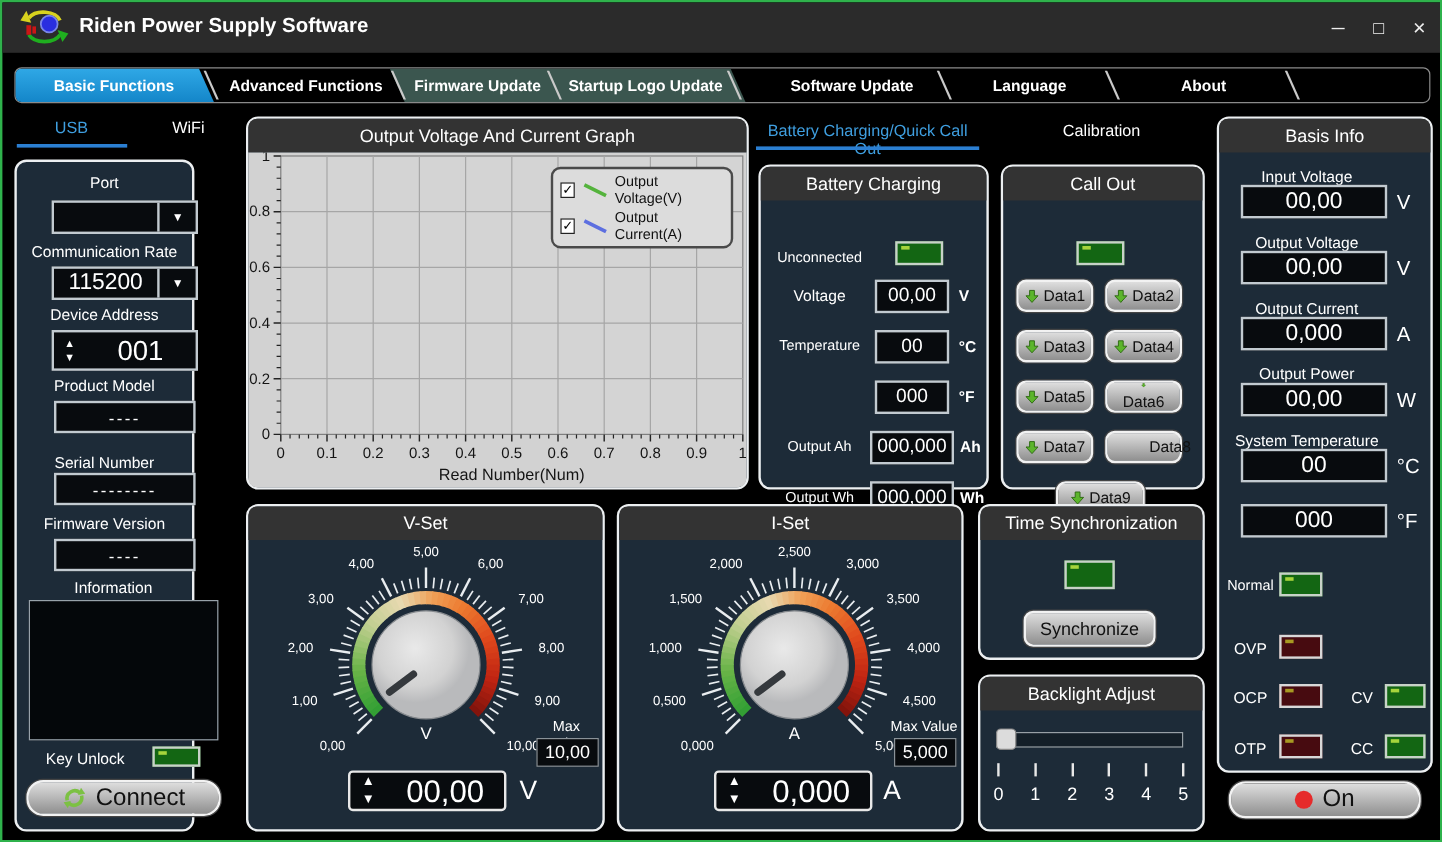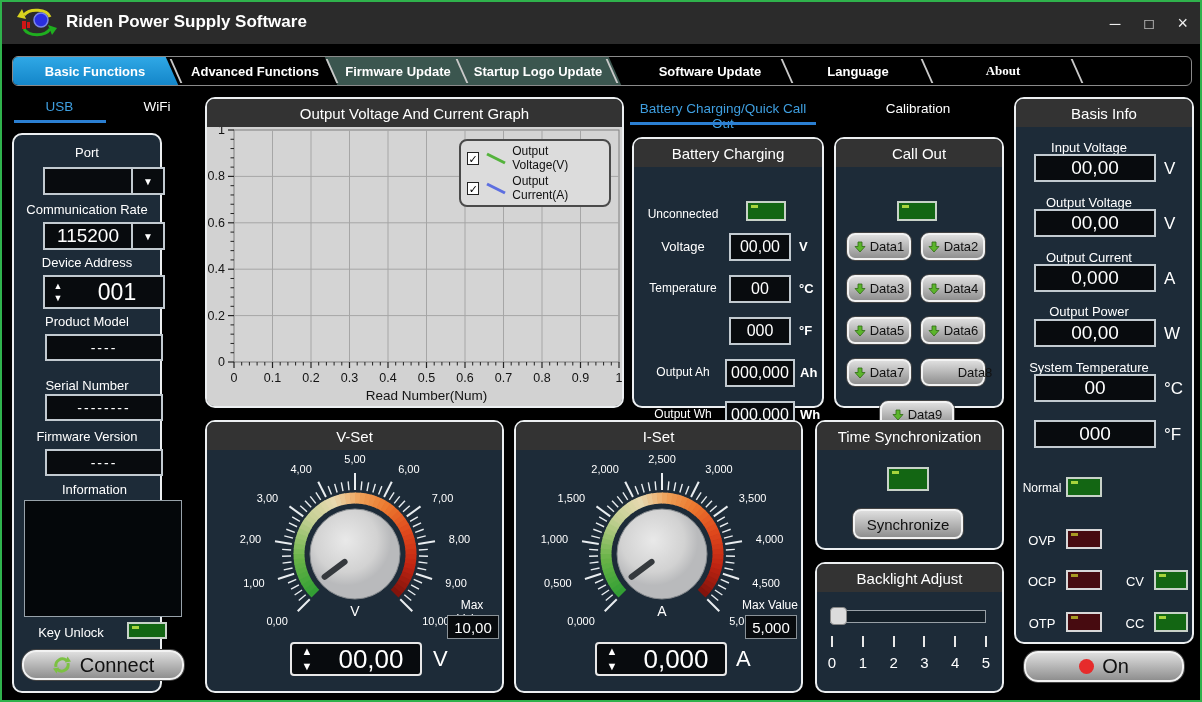--- a/index.html
+++ b/index.html
@@ -96,21 +96,21 @@
       </div>
     <div class="navtab teal" style="width:150px;">
         <span class="lbl">Startup Logo Update</span>
       </div>
     <div class="navtab" style="width:156px;margin-left:19px;">
         <span class="lbl">Software Update</span>
       </div>
     <div class="navtab" style="width:140px;">
         <span class="lbl">Language</span>
       </div>
-    <div class="navtab" style="width:150px;font-family:Liberation Serif, serif;">
+    <div class="navtab" style="width:150px;">
         <span class="lbl">About</span>
       </div>
     <div class="navspacer"></div>
   </div>
 
   <div class="subtab" style="left:10px;top:97px;width:95px;color:#3f9fe0;">USB</div>
   <div class="subtab" style="left:110px;top:97px;width:90px;color:#fff;">WiFi</div>
   <div class="underline" style="left:12px;top:118px;width:92px;"></div>
 
   <div class="subtab" style="left:628px;top:99px;width:186px;color:#3f9fe0;">Battery Charging/Quick Call Out</div>
@@ -337,21 +337,21 @@
           <polygon points="4,1 8,1 8,5.5 11,5.5 6,11 1,5.5 4,5.5" fill="#5cb52c" stroke="#2f6a14" stroke-width="0.8"></polygon>
         </svg>
         <span>Data4</span>
       </div>
     <div class="gbtn" style="left:11px;top:178px;width:64px;height:27px;">
         <svg width="12" height="12" viewBox="0 0 12 12">
           <polygon points="4,1 8,1 8,5.5 11,5.5 6,11 1,5.5 4,5.5" fill="#5cb52c" stroke="#2f6a14" stroke-width="0.8"></polygon>
         </svg>
         <span>Data5</span>
       </div>
-    <div class="gbtn" style="left:85px;top:178px;width:64px;height:27px;">
+    <div class="gbtn" style="left:85px;top:178px;width:64px;height:27px;flex-direction:column;">
         <svg width="12" height="12" viewBox="0 0 12 12">
           <polygon points="4,1 8,1 8,5.5 11,5.5 6,11 1,5.5 4,5.5" fill="#5cb52c" stroke="#2f6a14" stroke-width="0.8"></polygon>
         </svg>
         <span>Data6</span>
       </div>
     <div class="gbtn" style="left:11px;top:220px;width:64px;height:27px;">
         <svg width="12" height="12" viewBox="0 0 12 12">
           <polygon points="4,1 8,1 8,5.5 11,5.5 6,11 1,5.5 4,5.5" fill="#5cb52c" stroke="#2f6a14" stroke-width="0.8"></polygon>
         </svg>
         <span>Data7</span>

